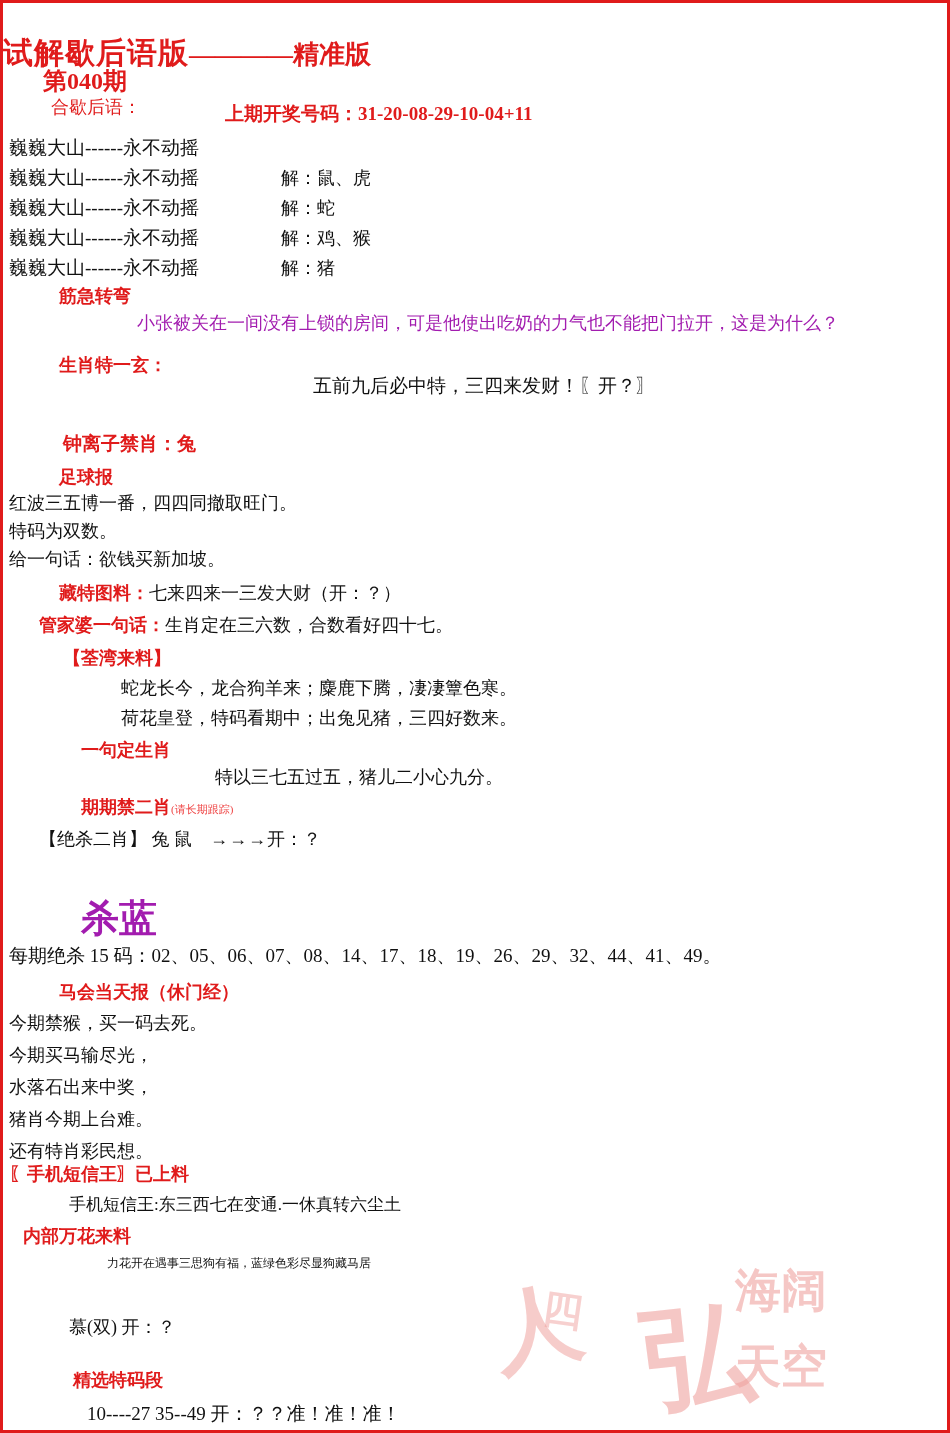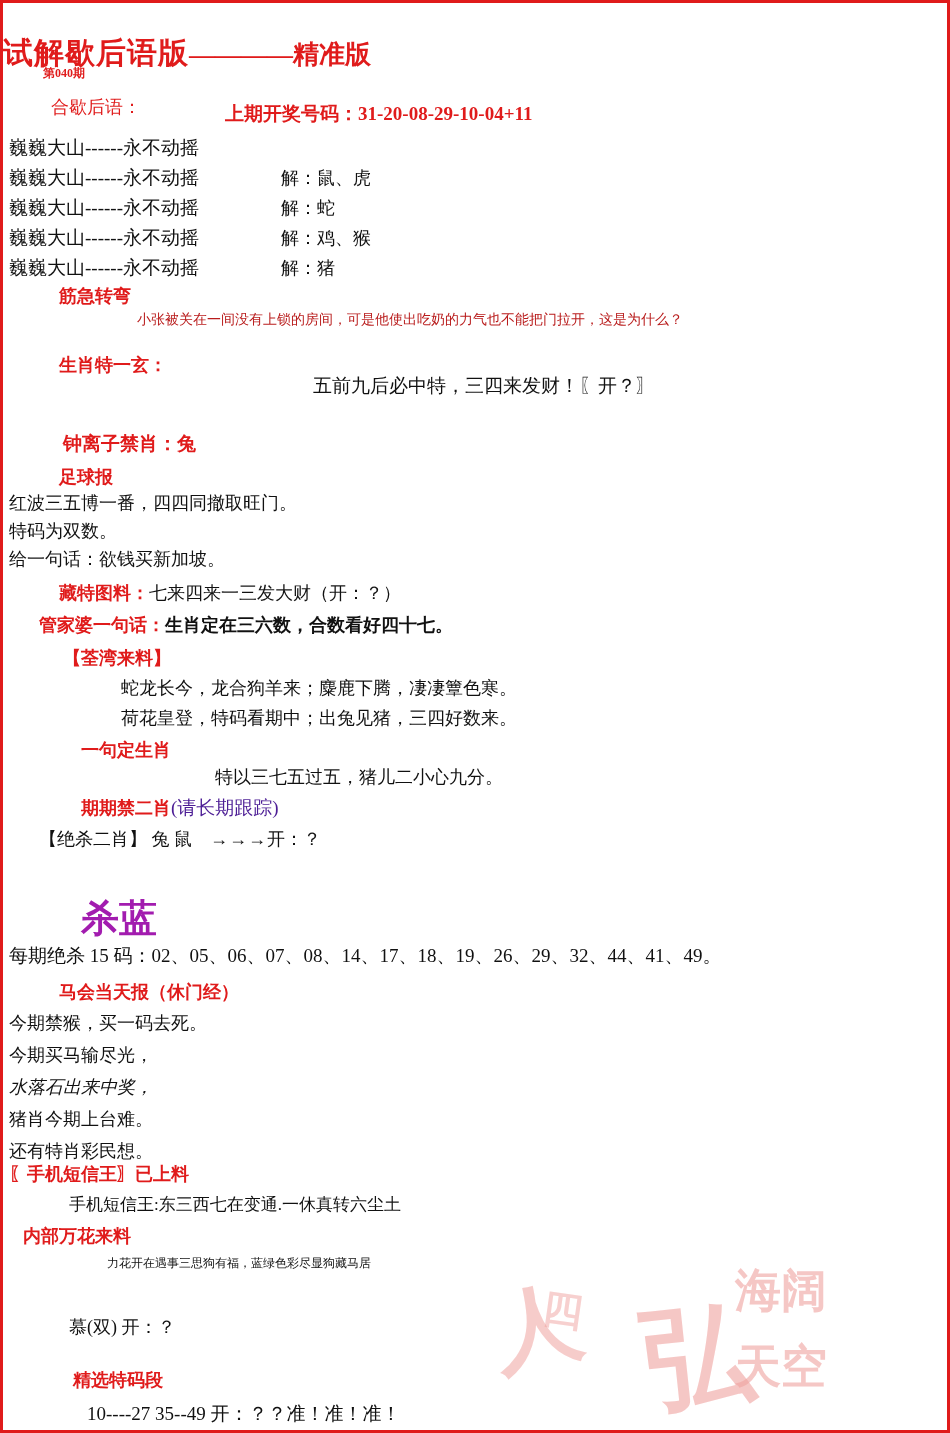--- a/index.html
+++ b/index.html
@@ -25,21 +25,21 @@
   }
   .main-title {
     font-size:30px; font-weight:bold; color:#e01b1b; letter-spacing:1px;
     display:inline-block;
   }
   .title-dash { color:#e01b1b; font-size:26px; font-weight:bold; }
   .title-tail { color:#e01b1b; font-size:26px; font-weight:bold; }
 
   .issue {
     position:absolute; left:40px; top:62px;
-    font-size:12px; font-weight:bold; color:#e01b1b;
+    font-size:24px; font-weight:bold; color:#e01b1b;
   }
   .sub-label {
     position:absolute; left:48px; top:92px;
     font-size:18px; color:#e01b1b;
   }
   .lastdraw {
     position:absolute; left:222px; top:98px;
     font-size:19px; font-weight:bold; color:#e01b1b;
   }
 
@@ -48,61 +48,61 @@
   .riddle-line {
     height:30px; line-height:30px; font-size:19px; color:#111; position:relative;
   }
   .riddle-text { position:absolute; left:0; top:0; }
   .riddle-ans { position:absolute; left:272px; top:0; font-size:18px; }
 
   .sect { position:absolute; font-size:18px; }
   .sect-head { color:#e01b1b; font-weight:bold; font-size:18px; }
 
   .jinji-head { left:56px; top:281px; }
-  .jinji-body { left:134px; top:308px; font-size:14px; color:#b91c1c; }
+  .jinji-body { left:134px; top:308px; font-size:18px; color:#a21caf; }
 
   .shengxiao-head { left:56px; top:338px;margin-top:12px; }
   .shengxiao-body { left:310px; top:370px; font-size:19px; color:#111; }
 
   .zhongli { left:60px; top:428px; font-weight:bold; color:#e01b1b; font-size:19px;}
 
   .zuqiu-head { left:56px; top:462px; }
   .zuqiu-l1 { left:6px; top:488px; color:#111; }
   .zuqiu-l2 { left:6px; top:516px; color:#111; }
   .zuqiu-l3 { left:6px; top:544px; color:#111; }
 
   .cangte { left:56px; top:578px; }
   .cangte .tx { color:#111; font-weight:normal; }
 
   .guanjia { left:36px; top:610px; }
-  .guanjia .tx { color:#111; font-weight:bold; }
+  .guanjia .tx { color:#111; font-weight:normal; }
 
   .quanwan { left:60px; top:643px; }
   .quanwan-l1 { left:118px; top:673px; color:#111; }
   .quanwan-l2 { left:118px; top:703px; color:#111; }
 
   .yiju { left:78px; top:735px; }
   .yiju-body { left:212px; top:762px; color:#111; }
 
   .qiqi { left:78px; top:792px; }
-  .qiqi .tx { color:#4c1d95; font-weight:normal; font-size:19px; }
+  .qiqi .tx { color:#ef4444; font-weight:normal; font-size:11px; }
 
   .juesha { left:36px; top:824px; color:#111; }
   .juesha .hd { color:#111; }
   .arrow { letter-spacing:1px; }
 
   .shalan {
     left:78px; top:890px; font-size:38px; font-weight:bold; color:#a21caf;
   }
   .meiqi { left:6px; top:940px; color:#111; font-size:19px; }
 
   .mahui { left:56px; top:977px; }
   .mahui-l1 { left:6px; top:1008px; color:#111; }
   .mahui-l2 { left:6px; top:1040px; color:#111; }
-  .mahui-l3 { left:6px; top:1072px; color:#111;font-style:italic; }
+  .mahui-l3 { left:6px; top:1072px; color:#111; }
   .mahui-l4 { left:6px; top:1104px; color:#111; }
   .mahui-l5 { left:6px; top:1136px; color:#111; }
 
   .sms-head { left:6px; top:1159px; }
   .sms-body { left:66px; top:1190px; color:#111; font-size:17px; }
 
   .neibu-head { left:20px; top:1221px; }
   .neibu-body { left:104px; top:1252px; color:#111; font-size:12px; }
 
   .yizi { left:66px; top:1282px; }

